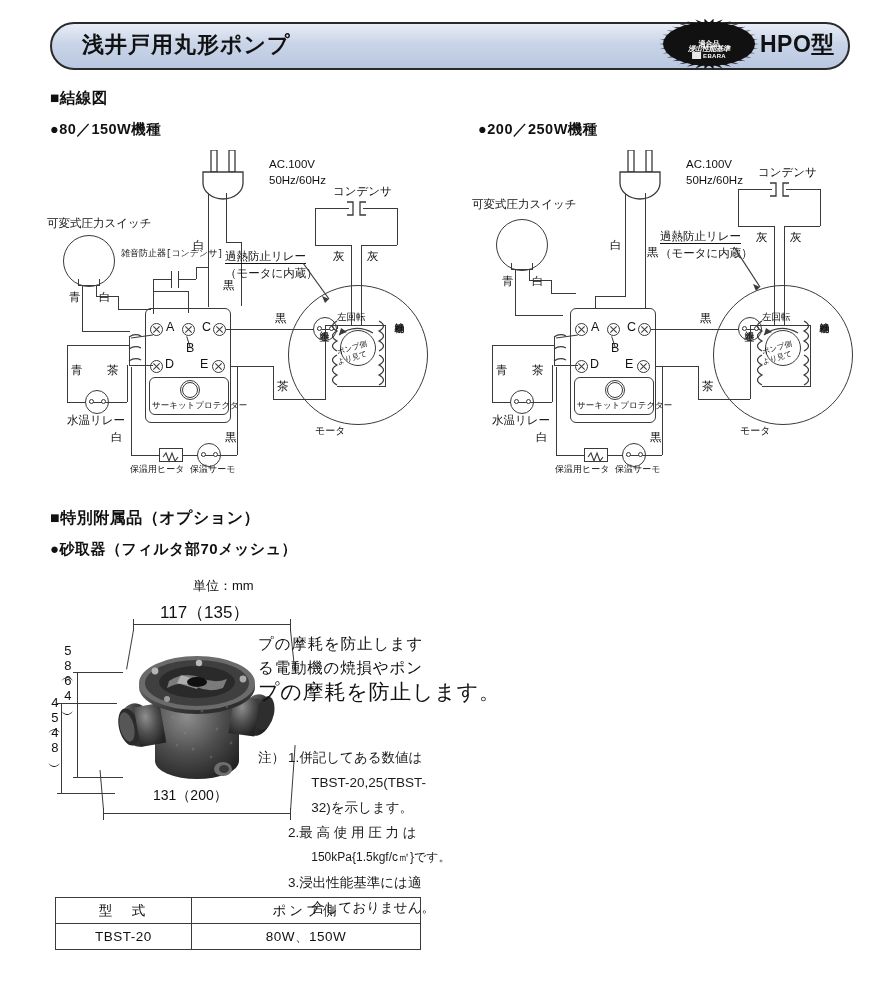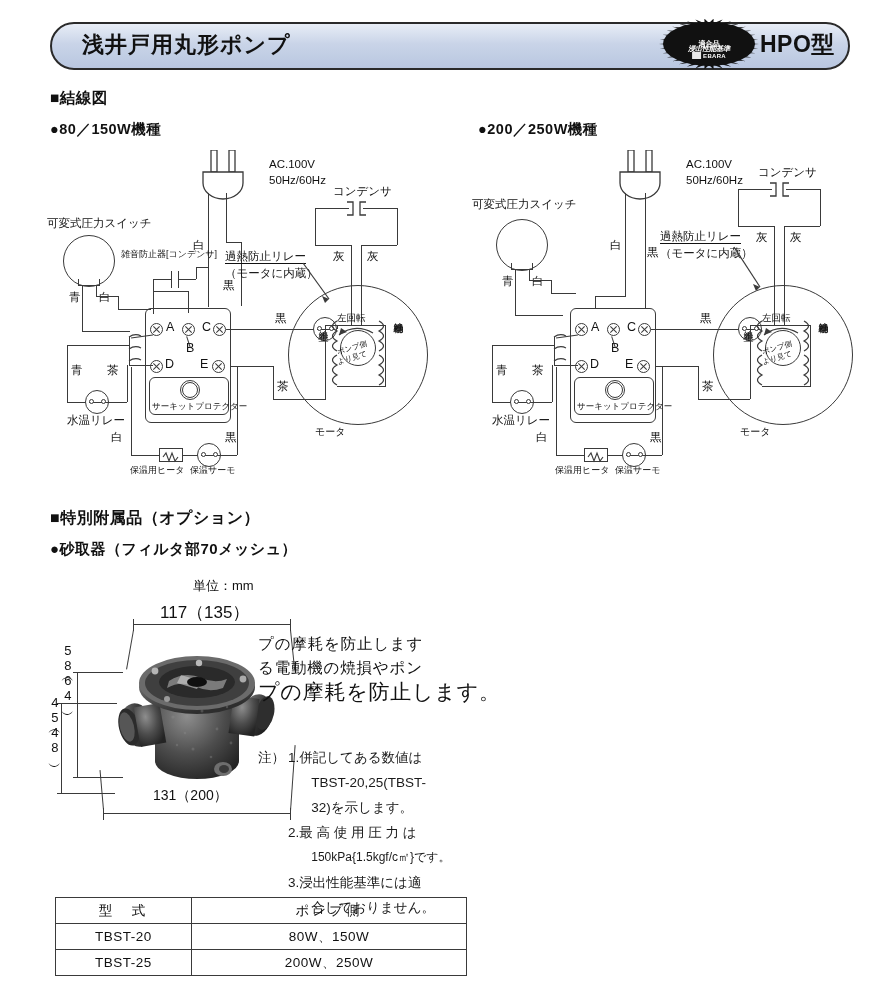--- a/index.html
+++ b/index.html
@@ -26,21 +26,21 @@
   
   .sec-h{font-size:15.5px;font-weight:bold;color:#111;letter-spacing:.5px;}
   .sub-h{font-size:14.5px;font-weight:bold;color:#111;letter-spacing:.5px;}
 
   
   .diag{position:absolute;}
   .wire{position:absolute;background:#3a3a3a;}
   .wh{height:1.3px;}
   .wv{width:1.3px;}
   .lbl{position:absolute;font-size:11.5px;color:#111;white-space:nowrap;line-height:1.25;}
-  .lbl-s{position:absolute;font-size:9px;color:#111;white-space:nowrap;line-height:1.2;}
+  .lbl-s{position:absolute;font-size:9px;color:#111;white-space:nowrap;line-height:1.2;font-family:Liberation Mono, monospace;}
   .lbl-xs{position:absolute;font-size:7.5px;color:#111;white-space:nowrap;line-height:1.15;}
   .vtxt{writing-mode:vertical-rl;text-orientation:upright;}
   .circ{position:absolute;border:1.3px solid #3a3a3a;border-radius:50%;box-sizing:border-box;}
   .rect{position:absolute;border:1.3px solid #3a3a3a;box-sizing:border-box;}
   .rrect{position:absolute;border:1.3px solid #3a3a3a;border-radius:6px;box-sizing:border-box;}
   .term{position:absolute;width:13px;height:13px;border:1.3px solid #3a3a3a;border-radius:50%;
         box-sizing:border-box;background:#fff;}
   .term:before,.term:after{content:"";position:absolute;left:1px;top:4.7px;width:9px;height:1.1px;
         background:#3a3a3a;}
   .term:before{transform:rotate(45deg);}
@@ -51,21 +51,21 @@
   .relay .bar{position:absolute;left:3px;top:10.5px;width:18px;height:1.2px;background:#3a3a3a;}
   .relay .d1,.relay .d2{position:absolute;top:8.2px;width:5px;height:5px;border:1.1px solid #3a3a3a;
          border-radius:50%;box-sizing:border-box;background:#fff;}
   .relay .d1{left:2.5px;} .relay .d2{left:15px;}
 
   
   #trap-photo{position:absolute;}
   .dimline{position:absolute;background:#3a3a3a;}
 
   
-  #spec-table{position:absolute;left:55px;top:897px;width:412px;border-collapse:collapse;}
+  #spec-table{position:absolute;left:55px;top:897px;width:366px;border-collapse:collapse;}
   #spec-table td{border:1px solid #3a3a3a;font-size:13.5px;text-align:center;
      padding:3.5px 0;color:#111;letter-spacing:.5px;}
   #spec-table td.c1{width:135px;}
   #spec-table tr.hd td{letter-spacing:3px;}
 </style>
 </head>
 <body>
 
 <div class="abs" id="header-bar"></div>
 <div class="abs" id="header-title">浅井戸用丸形ポンプ</div>
@@ -547,18 +547,14 @@
 <table id="spec-table">
   <tbody>
       <tr class="hd">
     <td class="c1">型　式</td>
     <td>ポンプ側</td>
   </tr>
   <tr>
     <td class="c1">TBST-20</td>
     <td>80W、150W</td>
   </tr>
-  <tr>
-    <td class="c1">TBST-25</td>
-    <td>200W、250W</td>
-  </tr>
 </tbody>
   </table>
 
 </body></html>

